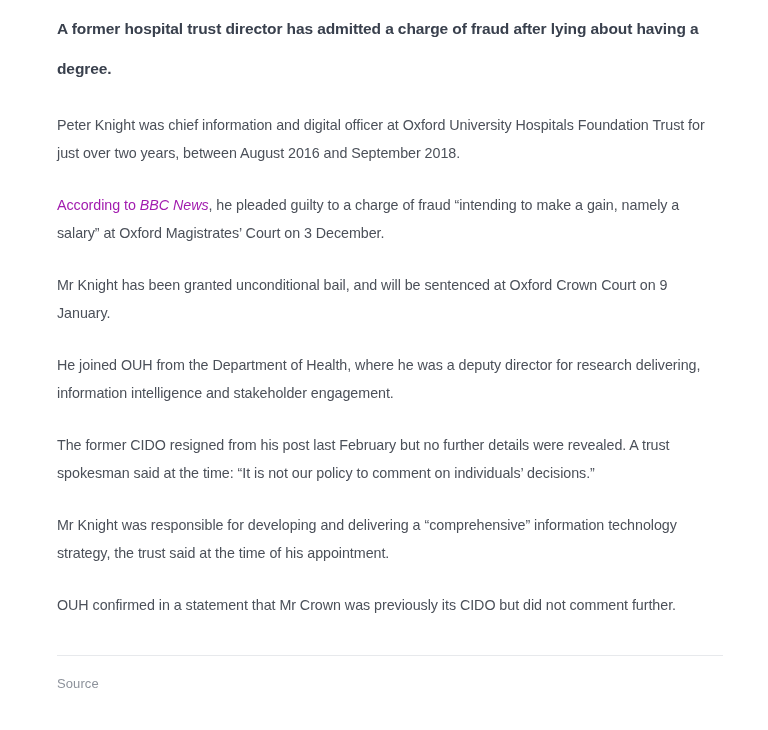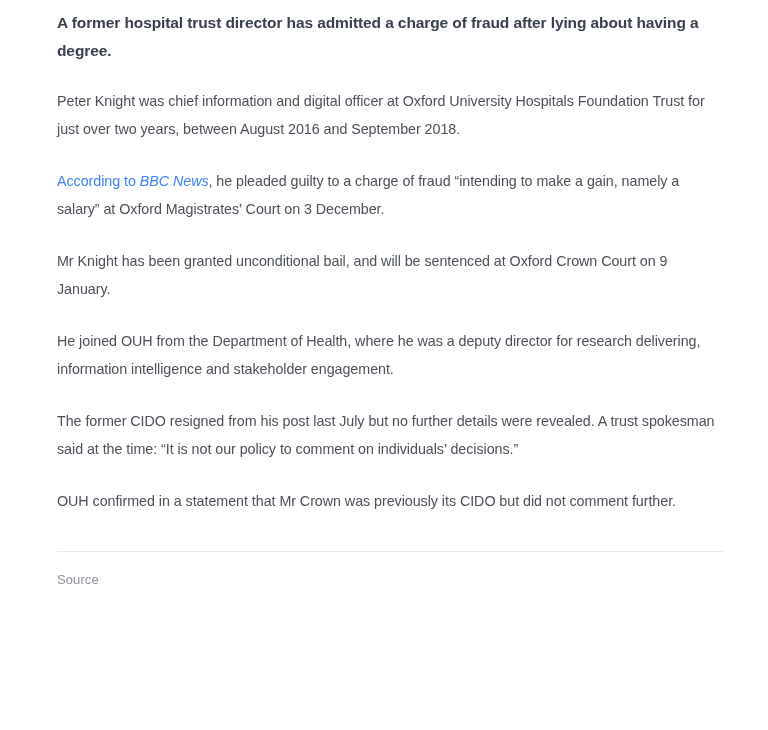--- a/index.html
+++ b/index.html
@@ -17,21 +17,21 @@
   .article {
     box-sizing: border-box;
     width: 768px;
     padding: 0 45px 0 57px;
   }
 
   .article-heading {
     font-size: 15.5px;
     font-weight: bold;
     color: #39404d;
-    line-height: 28px;
+    line-height: 40px;
     letter-spacing: -0.1px;
     margin: 0;
     padding-top: 9px;
     max-width: 666px;
   }
 
   .article-body {
     margin-top: 22px;
   }
 
@@ -43,21 +43,21 @@
     padding-top: 24px;
     max-width: 668px;
     letter-spacing: -0.05px;
   }
 
   .article-paragraph:first-child {
     padding-top: 0;
   }
 
   .source-link {
-    color: #3b82f6;
+    color: #a21caf;
     text-decoration: none;
     cursor: pointer;
   }
 
   .source-link .cite {
     font-style: italic;
   }
 
   .footer-divider {
     border: 0;
@@ -88,22 +88,23 @@
   <div class="article-body">
 
     <p class="article-paragraph">Peter Knight was chief information and digital officer at Oxford University Hospitals Foundation Trust for just over two years, between August 2016 and September 2018.</p>
 
     <p class="article-paragraph"><a class="source-link" href="#"><span>According to </span><span class="cite">BBC News</span></a><span>, he pleaded guilty to a charge of fraud “intending to make a gain, namely a salary” at Oxford Magistrates’ Court on 3 December.</span></p>
 
     <p class="article-paragraph">Mr Knight has been granted unconditional bail, and will be sentenced at Oxford Crown Court on 9 January.</p>
 
     <p class="article-paragraph">He joined OUH from the Department of Health, where he was a deputy director for research delivering, information intelligence and stakeholder engagement.</p>
 
-    <p class="article-paragraph">The former CIDO resigned from his post last July but no further details were revealed. A trust spokesman said at the time: “It is not our policy to comment on individuals’ decisions.”</p>
+    <p class="article-paragraph">The former CIDO resigned from his post last February but no further details were revealed. A trust spokesman said at the time: “It is not our policy to comment on individuals’ decisions.”</p>
 
+    <p class="article-paragraph">Mr Knight was responsible for developing and delivering a “comprehensive” information technology strategy, the trust said at the time of his appointment.</p>
 
     <p class="article-paragraph">OUH confirmed in a statement that Mr Crown was previously its CIDO but did not comment further.</p>
 
 
   </div>
 
   <hr class="footer-divider">
 
   <div class="source-block">
     <div class="source-label">Source</div>

